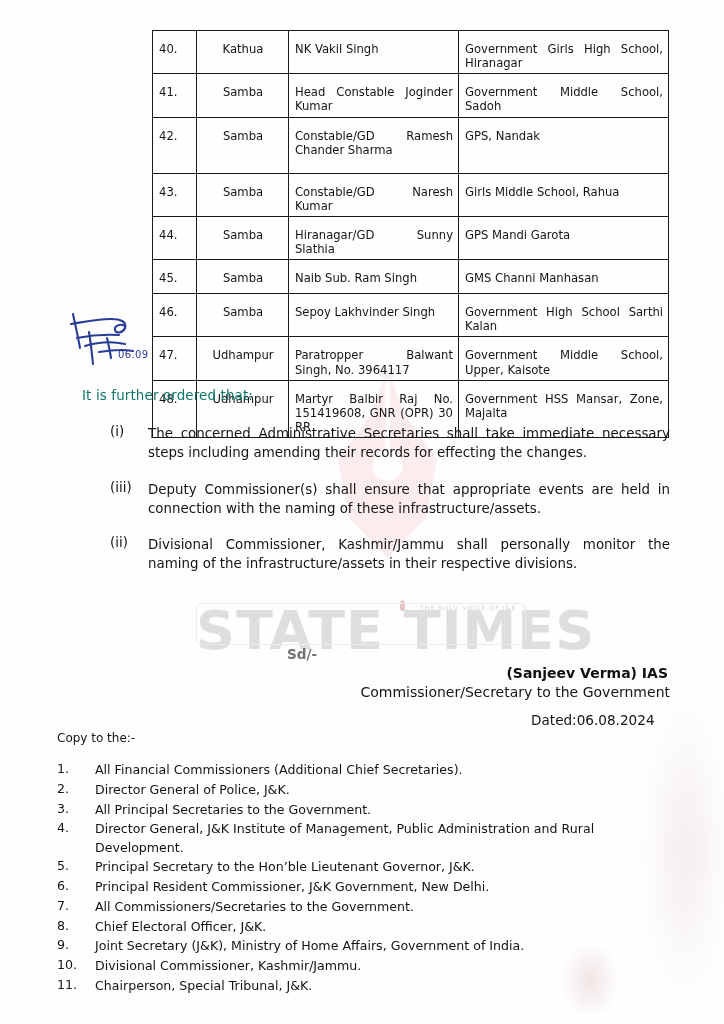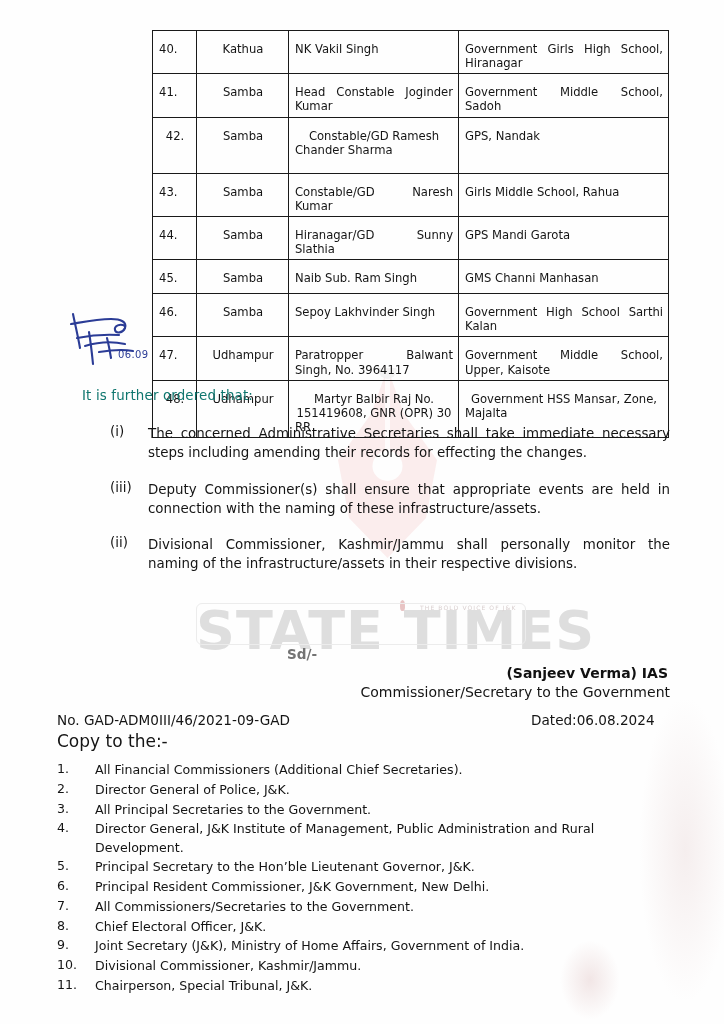--- a/index.html
+++ b/index.html
@@ -97,21 +97,21 @@
     border: 1.15px solid #1a1a1a;
     padding: 11px 5px 3px 6px;
     vertical-align: top;
     color: #141414;
   }
   td.c-sno   { width: 44px;  text-align: left; padding-left: 7px; }
   td.c-dist  { width: 92px;  text-align: center; }
   td.c-name  { width: 170px; text-align: justify; text-align-last: left; }
   td.c-inst  { width: 210px; text-align: justify; text-align-last: left; }
   tr.r-tall td { height: 42px; }
-  tr.r-xtall td { height: 56px; text-align: center; }
+  tr.r-xtall td { height: 56px; }
   tr.r-std td  { height: 34px; }
 
   
   .hand-sig {
     position: absolute;
     left: 63px; top: 306px;
     width: 96px; height: 64px;
     z-index: 3;
   }
   .hand-date {
@@ -214,21 +214,21 @@
   }
   .ref-date {
     position: absolute;
     left: 531px; top: 712px;
     font-size: 13.6px;
     color: #141414;
   }
   .copy-to {
     position: absolute;
     left: 57px; top: 731px;
-    font-size: 17px;
+    font-size: 12px;
     color: #141414;
   }
 
   
   .copy-list {
     position: absolute;
     left: 57px; top: 761px;
     width: 620px;
   }
   .copy-row {
@@ -373,21 +373,20 @@
         <div class="txt">Divisional Commissioner, Kashmir/Jammu shall personally monitor the naming of the infrastructure/assets in their respective divisions.</div>
       </div>
     </div>
 
     <div class="byorder-box"></div>
 
     <div class="sig-sd">Sd/-</div>
     <div class="sig-name">(Sanjeev Verma) IAS</div>
     <div class="sig-desig">Commissioner/Secretary to the Government</div>
 
-    <div class="ref-no">No.  GAD-ADM0III/46/2021-09-GAD</div>
     <div class="ref-date">Dated:06.08.2024</div>
     <div class="copy-to">Copy to the:-</div>
 
     <div class="copy-list">
       <div class="copy-row">
         <div class="num">1.</div>
         <div class="txt">All Financial Commissioners (Additional Chief Secretaries).</div>
       </div>
       <div class="copy-row">
         <div class="num">2.</div>

